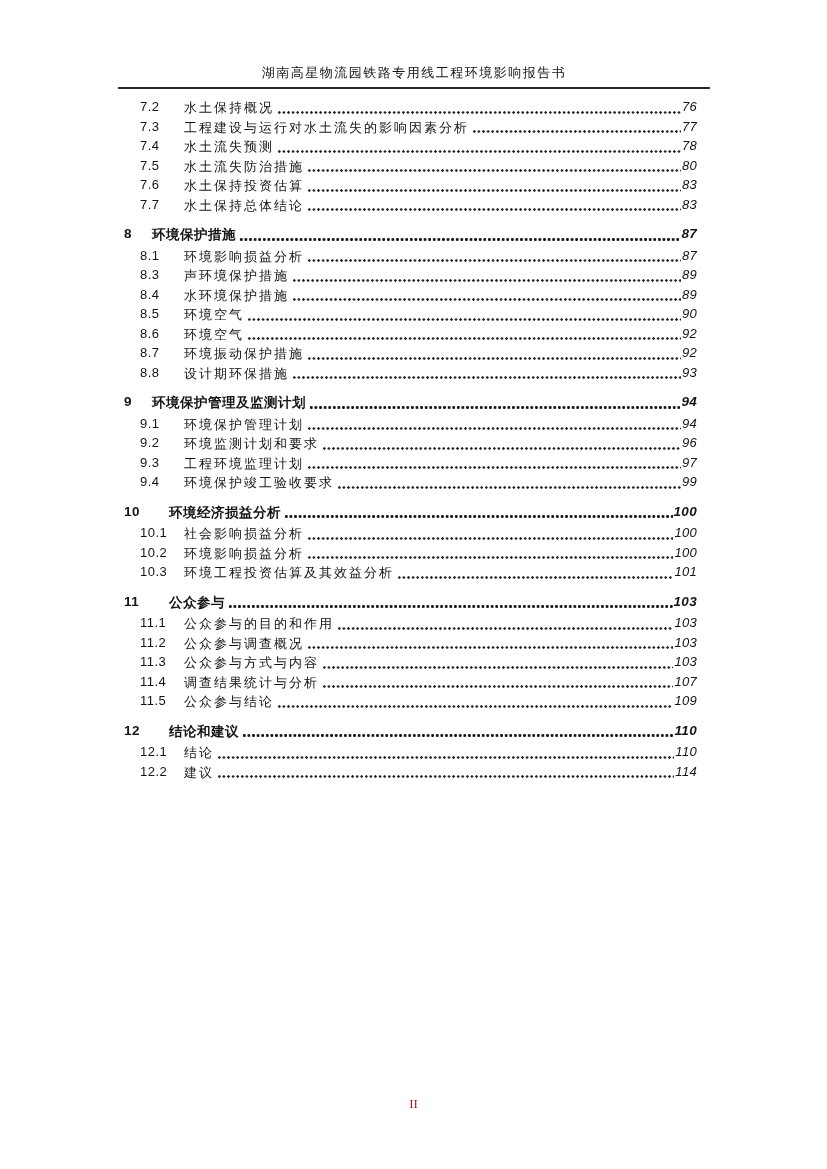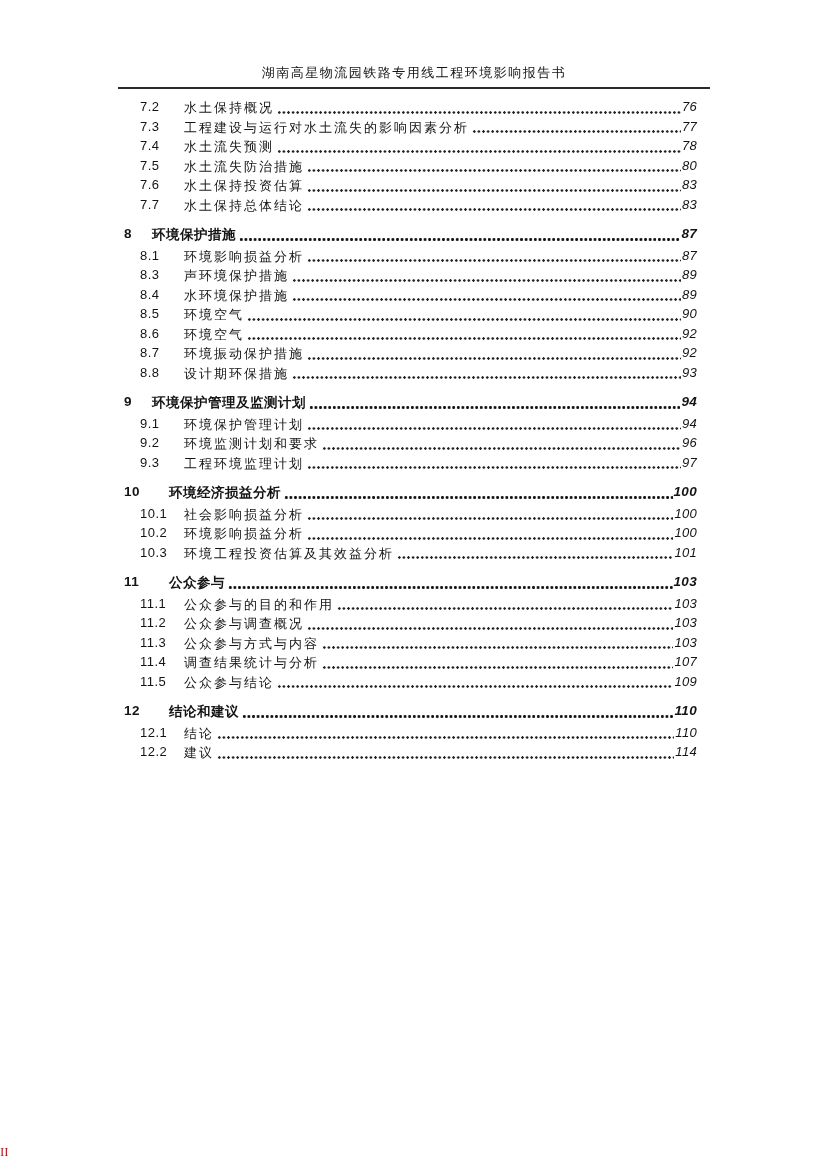--- a/index.html
+++ b/index.html
@@ -69,22 +69,22 @@
     flex: none;
     padding-right: 13px;
     letter-spacing: 0.3px;
     font-style: italic;
   }
   
   .footer {
     position: absolute;
     left: 0;
     right: 0;
-    top: 1144px;
-    text-align: left;
+    top: 1096px;
+    text-align: center;
     font-family: "Liberation Serif", "DejaVu Serif", serif;
     font-size: 13px;
     color: #b91c1c;
   }
 </style>
 </head>
 <body>
 
 <div class="page">
 
@@ -195,20 +195,26 @@
     <span class="title">环境监测计划和要求</span>
     <span class="leader"></span>
     <span class="pagenum">96</span>
   </div>
       <div class="toc-row lvl2">
     <span class="num">9.3</span>
     <span class="title">工程环境监理计划</span>
     <span class="leader"></span>
     <span class="pagenum">97</span>
   </div>
+      <div class="toc-row lvl2">
+    <span class="num">9.4</span>
+    <span class="title">环境保护竣工验收要求</span>
+    <span class="leader"></span>
+    <span class="pagenum">99</span>
+  </div>
       <div class="toc-row lvl1 wide">
     <span class="num">10</span>
     <span class="title">环境经济损益分析</span>
     <span class="leader"></span>
     <span class="pagenum">100</span>
   </div>
       <div class="toc-row lvl2">
     <span class="num">10.1</span>
     <span class="title">社会影响损益分析</span>
     <span class="leader"></span>

